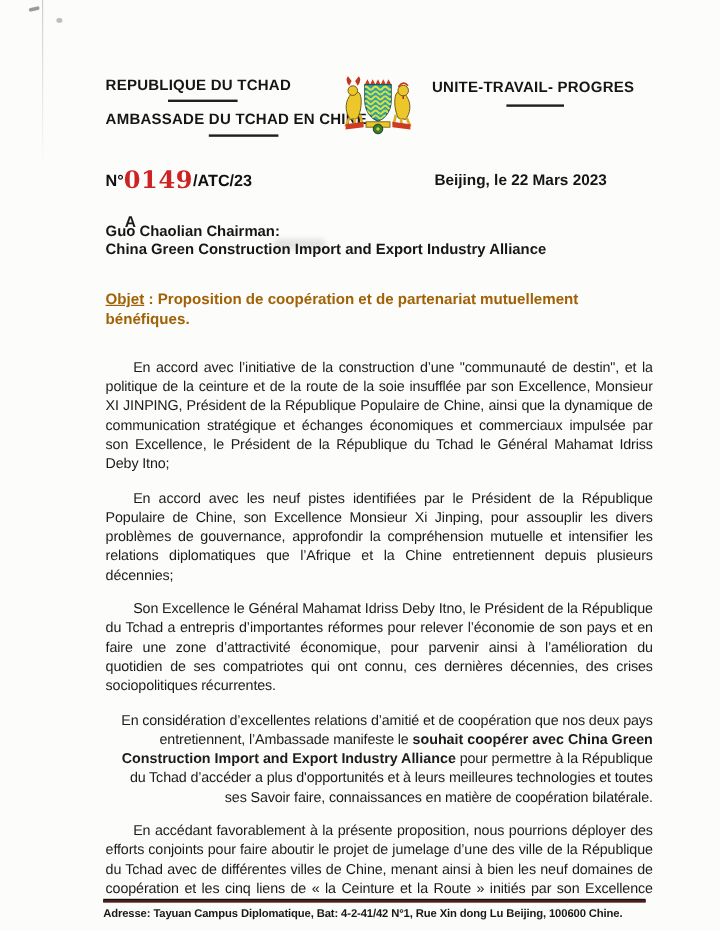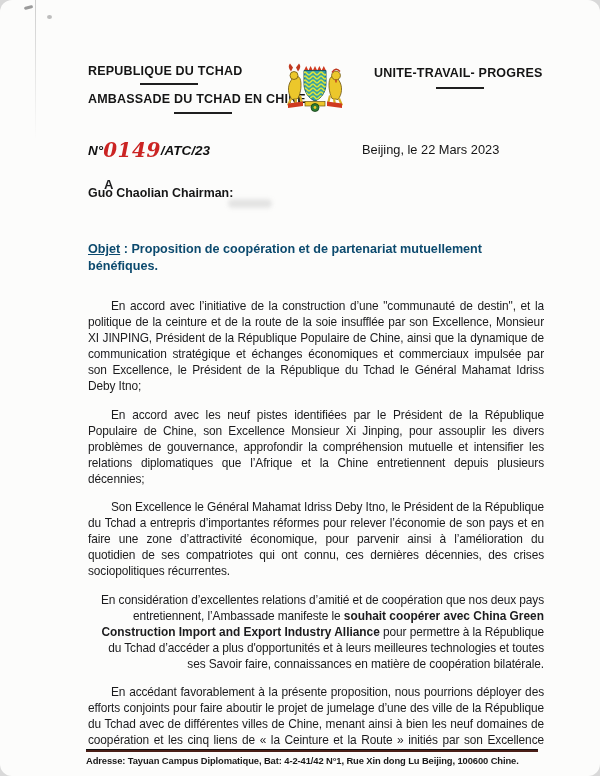--- a/index.html
+++ b/index.html
@@ -2,55 +2,54 @@
 <html><head>
 <meta charset="utf-8">
 <style>
   * { margin:0; padding:0; box-sizing:border-box; }
   html,body { background:#d9d9d9; }
   .page {
     position:relative; width:600px; height:776px; margin:0 auto;
     background:#fcfcfb; overflow:hidden;
     font-family:"Liberation Sans","DejaVu Sans",sans-serif;
     color:#1c1c1e;
-    border-radius:12px;
   }
   
   .edge-line { position:absolute; left:35px; top:0; width:1px; height:140px;
     background:linear-gradient(#b9b9b9, rgba(185,185,185,0)); opacity:.7; }
   .speck-a { position:absolute; left:24px; top:6px; width:9px; height:3px;
     background:#9b9b9b; transform:rotate(-14deg); border-radius:2px; }
   .speck-b { position:absolute; left:47px; top:15px; width:5px; height:4px;
     background:#bdbdbd; border-radius:50%; }
   .smudge { position:absolute; left:228px; top:199px; width:44px; height:9px;
     background:#c7c7c7; opacity:.45; filter:blur(2px); border-radius:5px; }
   
   .hdr-left { position:absolute; left:88px; top:64px; font-weight:bold;
     font-size:12.5px; letter-spacing:.2px; color:#151515; }
   .hdr-left .ln { white-space:nowrap; display:block; }
   .rule1 { width:58px; height:2px; background:#1f1f1f; margin:5px 0 7px 52px; }
   .rule2 { width:58px; height:2px; background:#1f1f1f; margin:6px 0 0 86px; }
   .emblem { position:absolute; left:279px; top:61px; width:72px; height:53px; }
-  .hdr-right { position:absolute; left:374px; top:66px; font-weight:bold;
+  .hdr-right { position:absolute; left:360px; top:66px; font-weight:bold;
     font-size:12.5px; letter-spacing:.2px; color:#151515; white-space:nowrap; }
   .rule3 { width:48px; height:2px; background:#1f1f1f; margin:7px 0 0 62px; }
   
-  .refline { position:absolute; left:88px; top:138px; white-space:nowrap;font-style:italic; }
+  .refline { position:absolute; left:88px; top:138px; white-space:nowrap; }
   .refline .pre, .refline .suf { font-weight:bold; font-size:13.5px; color:#111; vertical-align:2px; }
   .refline .num { font-family:"DejaVu Serif","Liberation Serif",serif;
     font-weight:bold; font-size:20px; color:#cb2423; letter-spacing:.5px; }
-  .dateline { position:absolute; left:362px; top:142px; font-weight:normal;
+  .dateline { position:absolute; left:362px; top:142px; font-weight:bold;
     font-size:12.8px; color:#151515; white-space:nowrap; }
   
   .salut { position:absolute; left:104px; top:177px; font-weight:bold; font-size:13px; }
   .recipient { position:absolute; left:88px; top:186px; font-weight:bold;
     font-size:12.4px; line-height:15px; color:#161616; }
   
   .subject { position:absolute; left:88px; top:241px; width:408px;
-    font-weight:bold; font-size:12.6px; line-height:17px; color:#0c4a6e; }
+    font-weight:bold; font-size:12.6px; line-height:17px; color:#a16207; }
   .subject .u { text-decoration:underline; }
   
   .bodytext { position:absolute; left:88px; top:298px; width:456px; height:449px;
     overflow:hidden; font-size:11.9px; line-height:16.1px;
     letter-spacing:-0.1px; color:#1b1b1d; }
   .bodytext p { margin-bottom:12px; }
   .p-just { text-align:justify; text-indent:23px; }
   .p-flat { text-align:right; text-indent:0; }
   .bodytext b { letter-spacing:0; }
   
@@ -119,20 +118,21 @@
   </div>
 
   <div class="refline">
     <span class="pre">N°</span><span class="num">0149</span><span class="suf">/ATC/23</span>
   </div>
   <div class="dateline">Beijing, le 22 Mars 2023</div>
 
   <div class="salut">A</div>
   <div class="recipient">
     <div>Guo Chaolian Chairman:</div>
+    <div>China Green Construction Import and Export Industry Alliance</div>
   </div>
 
   <div class="subject">
     <span class="u">Objet</span><span> : </span><span>Proposition de coopération et de partenariat mutuellement bénéfiques.</span>
   </div>
 
   <div class="bodytext">
     <p class="p-just">En accord avec l’initiative de la construction d’une "communauté de destin", et la politique de la ceinture et de la route de la soie insufflée par son Excellence, Monsieur XI JINPING, Président de la République Populaire de Chine, ainsi que la dynamique de communication stratégique et échanges économiques et commerciaux impulsée par son Excellence, le Président de la République du Tchad le Général Mahamat Idriss Deby Itno;</p>
     <p class="p-just">En accord avec les neuf pistes identifiées par le Président de la République Populaire de Chine, son Excellence Monsieur Xi Jinping, pour assouplir les divers problèmes de gouvernance, approfondir la compréhension mutuelle et intensifier les relations diplomatiques que l’Afrique et la Chine entretiennent depuis plusieurs décennies;</p>
     <p class="p-just">Son Excellence le Général Mahamat Idriss Deby Itno, le Président de la République du Tchad a entrepris d’importantes réformes pour relever l’économie de son pays et en faire une zone d’attractivité économique, pour parvenir ainsi à l’amélioration du quotidien de ses compatriotes qui ont connu, ces dernières décennies, des crises sociopolitiques récurrentes.</p>

